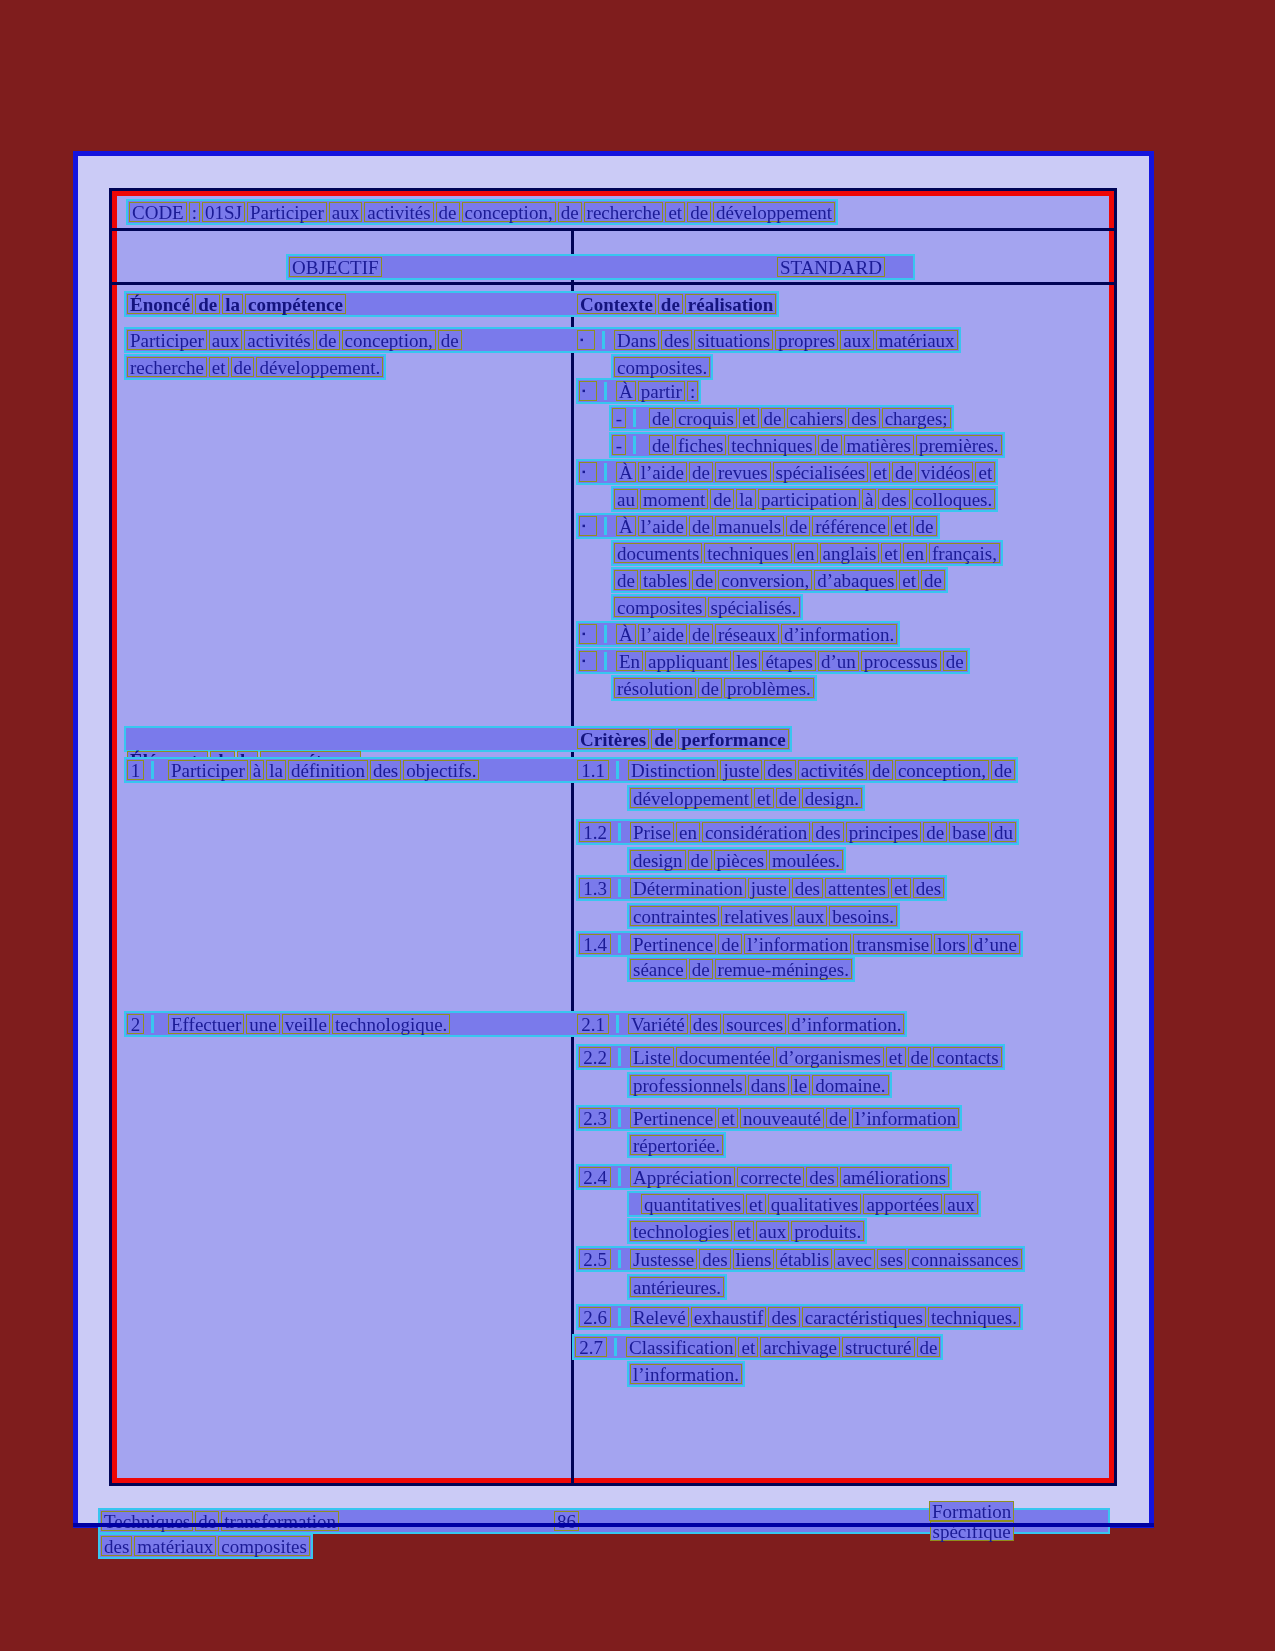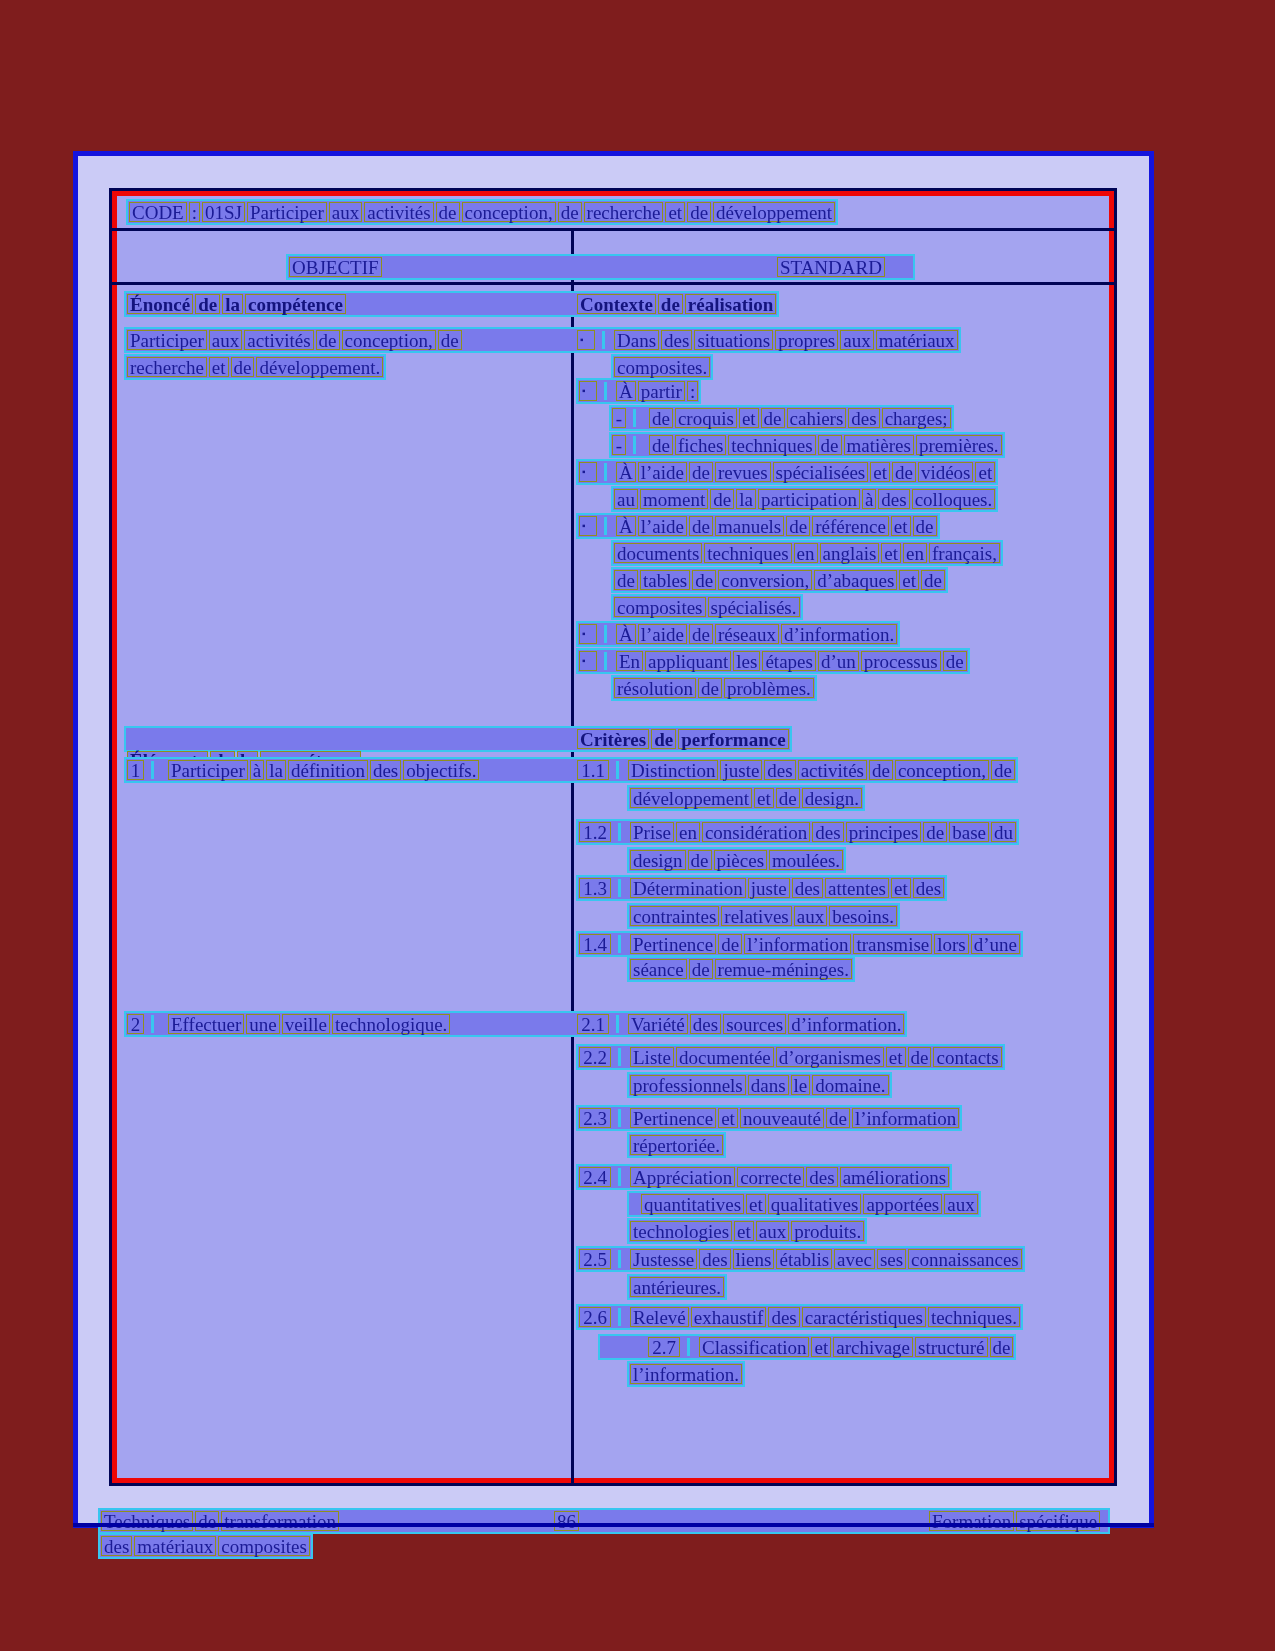--- a/index.html
+++ b/index.html
@@ -478,21 +478,21 @@
           <span class="pfx num">
             <span class="w">2.6</span>
           </span>
           <span class="w">Relevé</span>
           <span class="w">exhaustif</span>
           <span class="w">des</span>
           <span class="w">caractéristiques</span>
           <span class="w">techniques.</span>
         </span>
       </div>
-      <div class="strip" style="top: 1334px; left: 598px; padding-left: 47px;">
+      <div class="strip" style="top: 1334px; left: 572px;">
         <span class="seg">
           <span class="pfx num">
             <span class="w">2.7</span>
           </span>
           <span class="w">Classification</span>
           <span class="w">et</span>
           <span class="w">archivage</span>
           <span class="w">structuré</span>
           <span class="w">de</span>
         </span>
@@ -504,21 +504,21 @@
       </div>
       <div class="strip" style="top: 1508px; left: 98px; width: 1012px;">
         <span class="seg">
           <span class="w">Techniques</span>
           <span class="w">de</span>
           <span class="w">transformation</span>
         </span>
         <span class="seg abs" style="left: 453px;">
           <span class="w">86</span>
         </span>
-        <span class="seg abs" style="left: 828px;">
+        <span class="seg abs" style="left: 828px; flex-direction: column;">
           <span class="w">Formation</span>
           <span class="w">spécifique</span>
         </span>
       </div>
       <div class="strip" style="top: 1533px; left: 98px;">
         <span class="seg">
           <span class="w">des</span>
           <span class="w">matériaux</span>
           <span class="w">composites</span>
         </span>

